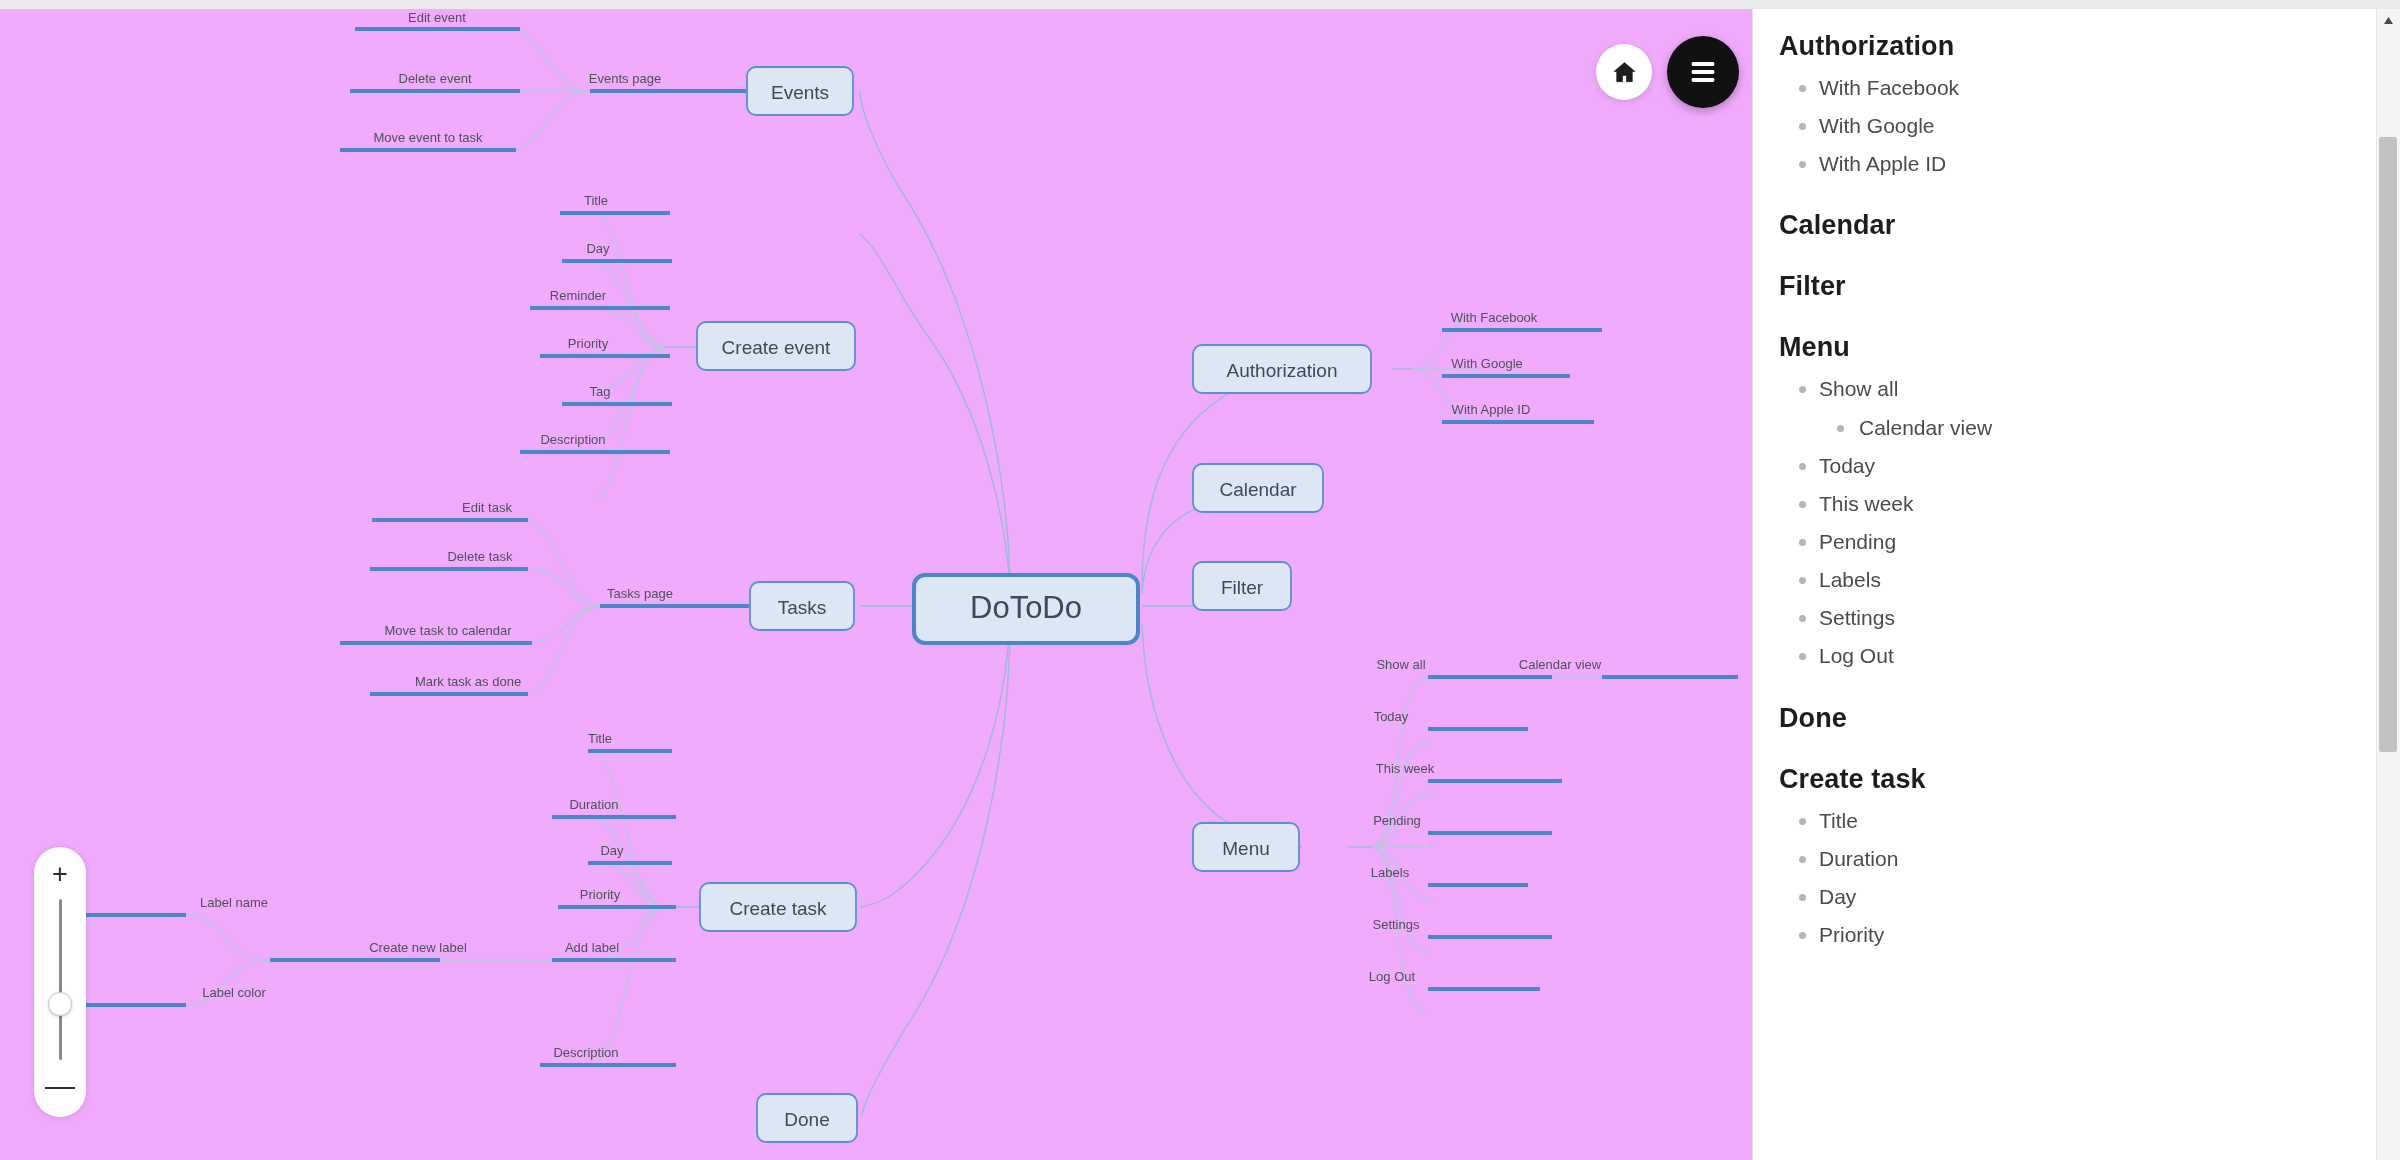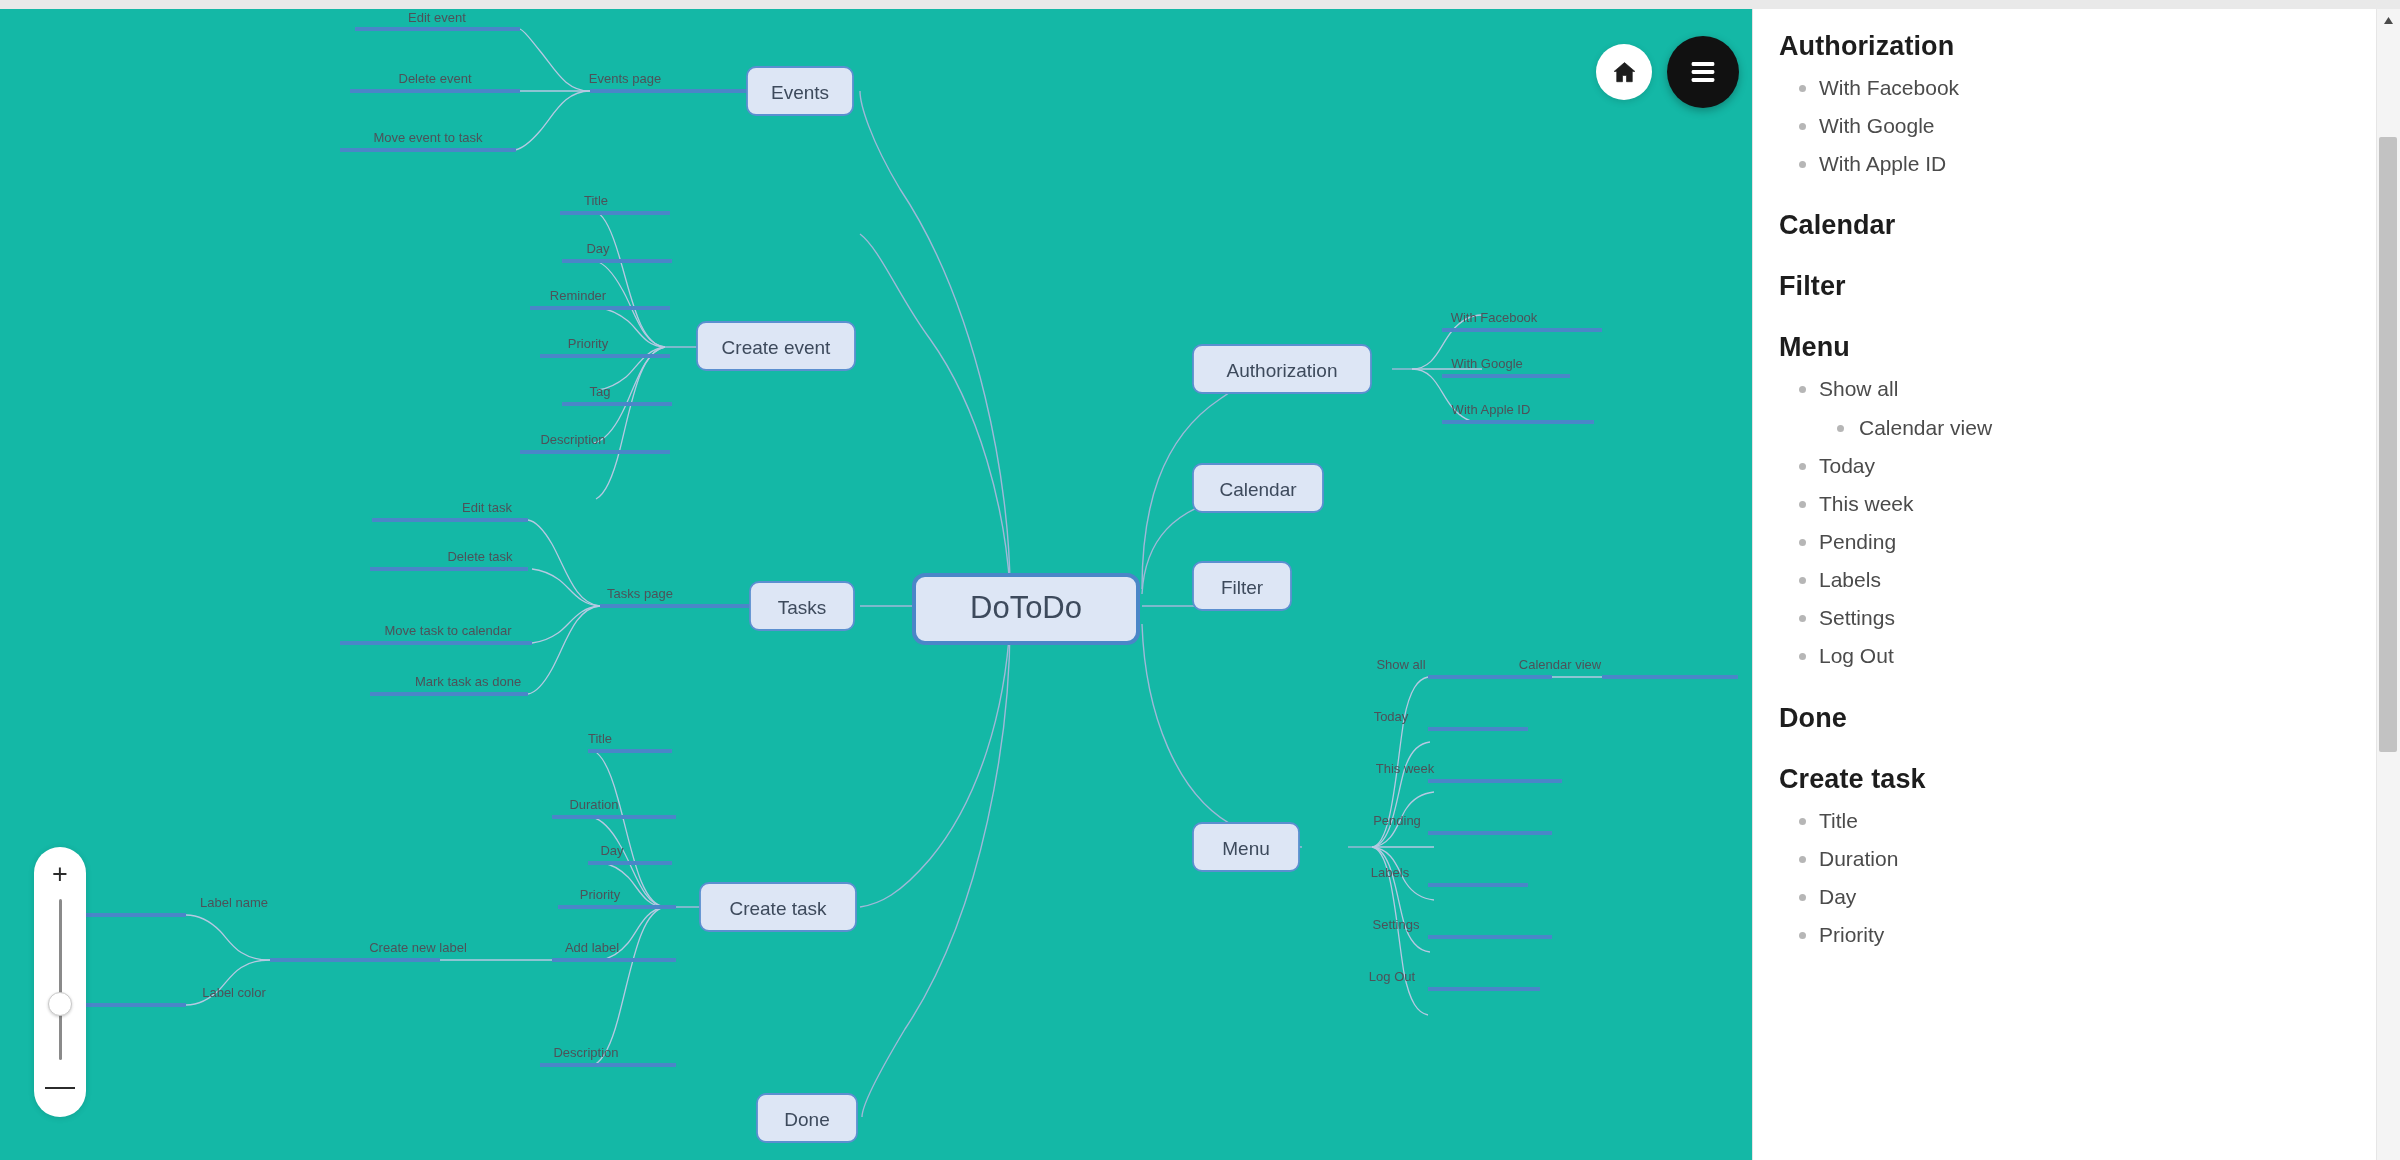--- a/index.html
+++ b/index.html
@@ -25,21 +25,21 @@
     width: 2400px; height: 9px;
     background: #e9e9e9;
     border-bottom: 1px solid #d8d8d8;
   }
   
   #canvas {
     position: absolute;
     top: 9px; left: 0;
     width: 1752px;
     height: 1151px;
-    background: #14b8a6;
+    background: #f0abfc;
     overflow: hidden;
   }
   #map-svg { position: absolute; top: 0; left: 0; }
 
   
   .round-btn {
     position: absolute;
     border-radius: 50%;
     display: flex;
     align-items: center;

